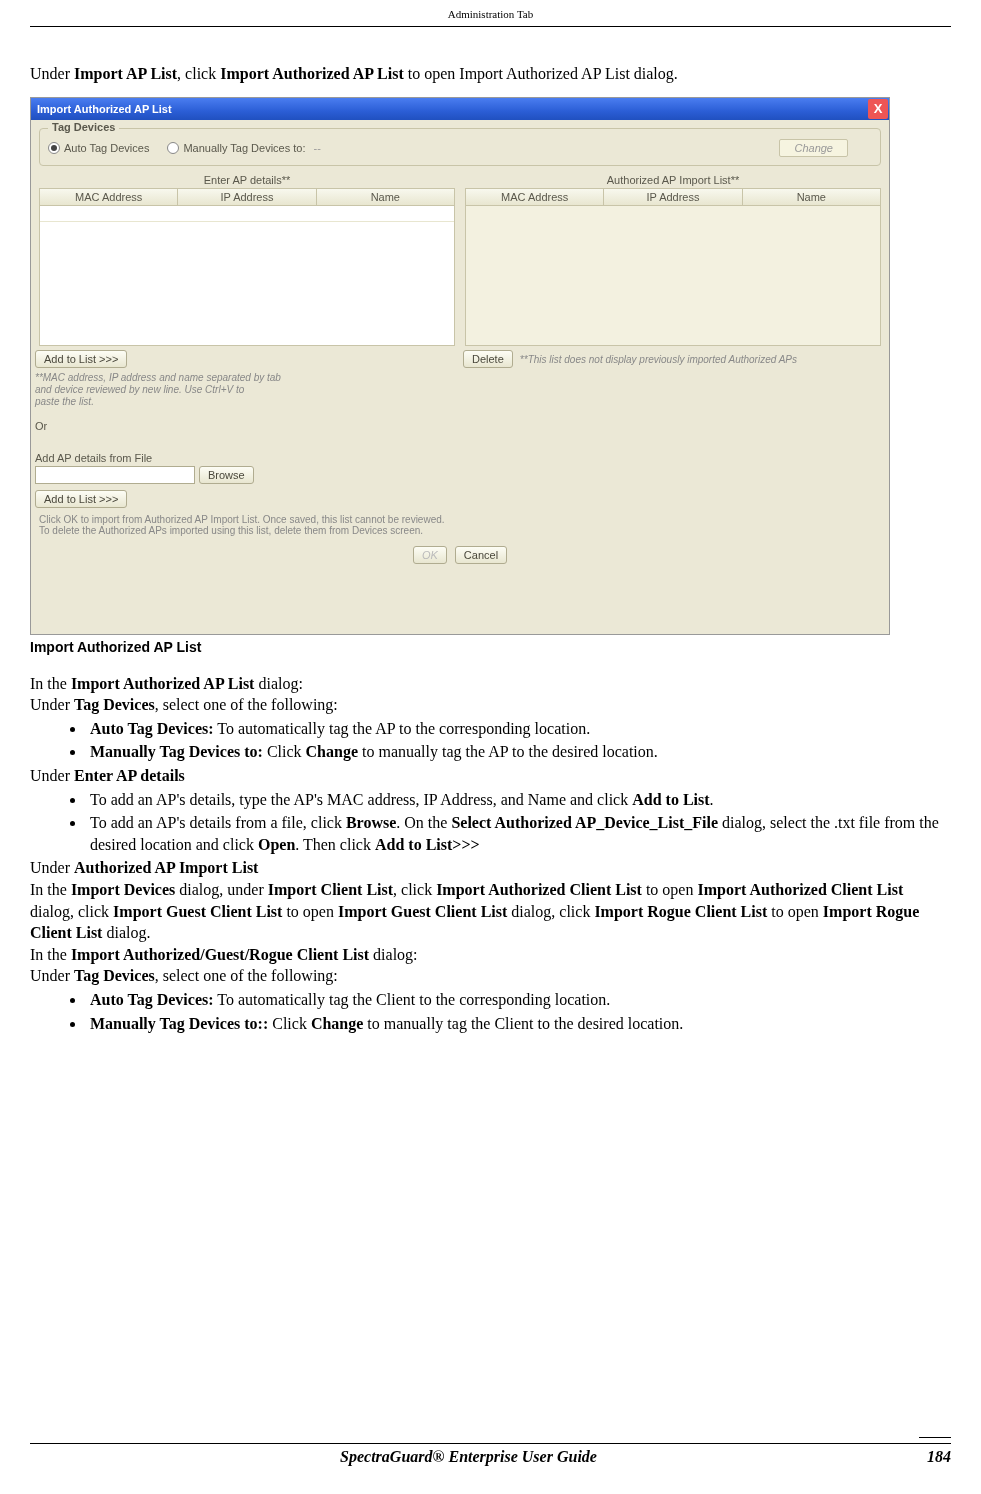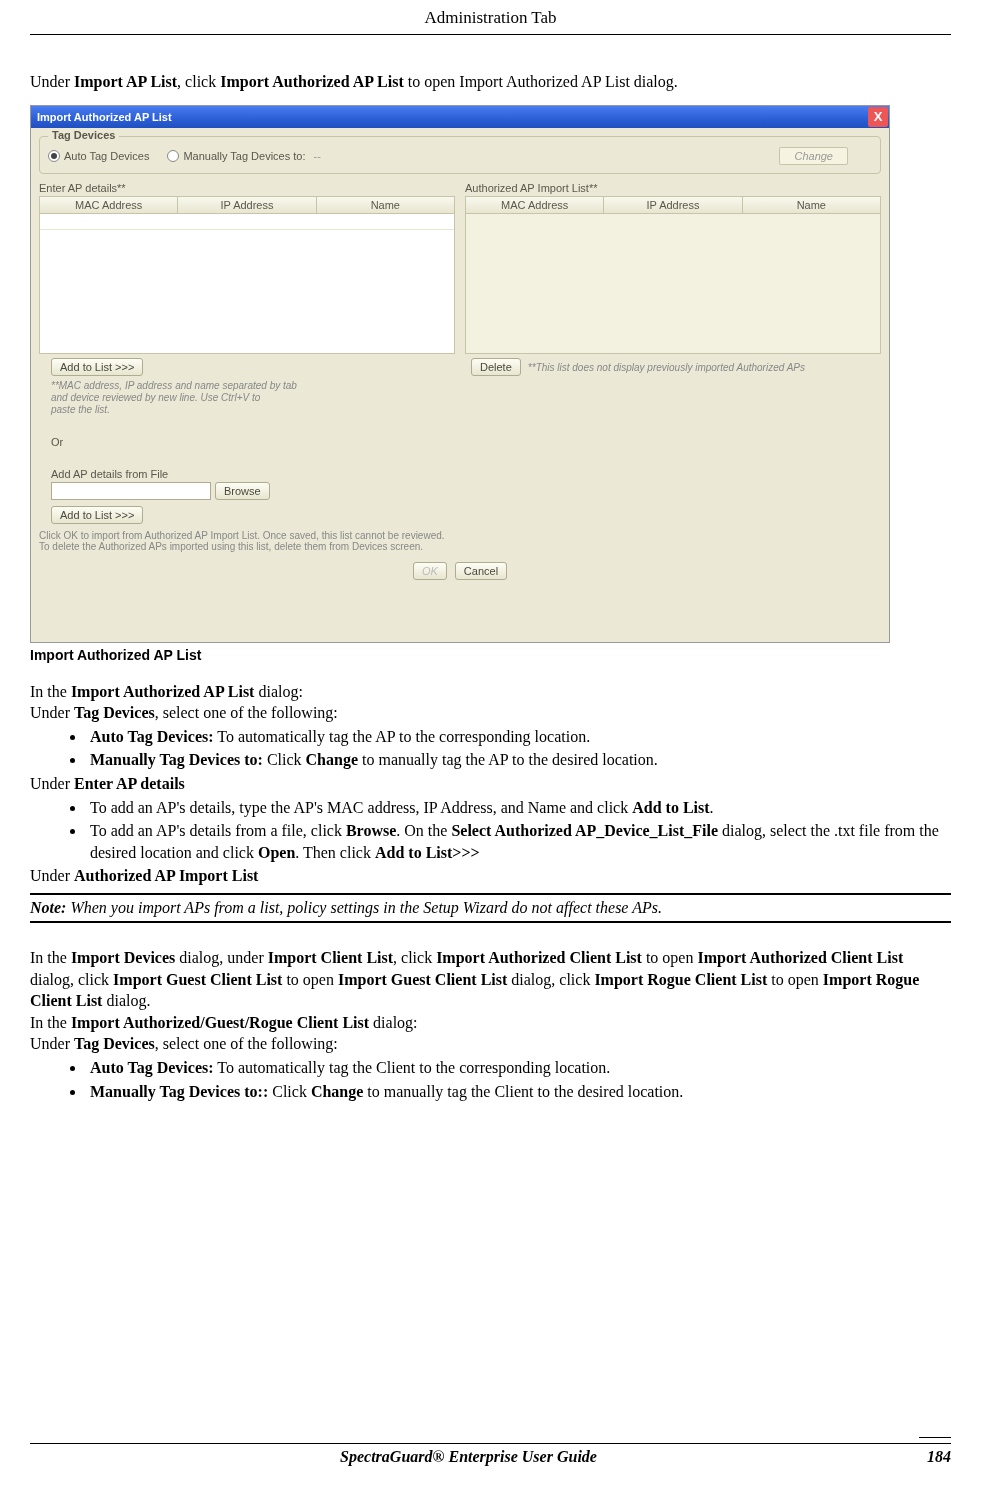--- a/index.html
+++ b/index.html
@@ -11,21 +11,21 @@
       width: 981px;
       min-height: 1494px;
       position: relative;
       padding: 0 30px;
     }
     .header {
       text-align: center;
       padding-top: 8px;
       padding-bottom: 6px;
       border-bottom: 1px solid #000;
-      font-size: 17px;
+      font-size: 11px;
     }
     .content { margin-top: 36px; }
     .intro-line { margin-bottom: 9px; }
     .bold { font-weight: bold; }
     .dialog-screenshot {
       width: 860px;
       height: 538px;
       margin: 12px 0 4px 0;
       border: 1px solid #999;
       position: relative;
@@ -81,21 +81,21 @@
       margin-left: auto;
       margin-right: 24px;
       border-radius:2px;
     }
     .panels {
       display: flex;
       gap: 10px;
       padding: 0 8px;
     }
     .panel { flex: 1; }
-    .panel-label { color: #5a584c; margin-bottom: 2px; }
+    .panel-label { color: #5a584c; margin-bottom: 2px; text-align: center; }
     .table-head {
       display: flex;
       background: #5eead4;
       border: 1px solid #c8c4a8;
     }
     .table-head .th {
       flex:1;
       text-align:center;
       padding: 2px 0;
       border-right: 1px solid #c8c4a8;
@@ -112,21 +112,21 @@
     .table-body-left .empty-row { height: 16px; border-bottom:1px solid #e8e6d0; }
     .table-body-right {
       height: 140px;
       border: 1px solid #c8c4a8;
       border-top:none;
       background: #f3f1e0;
     }
     .below-panels {
       display:flex;
       gap:10px;
-      padding: 4px 8px 0 20px;
+      padding: 4px 8px 0 4px;
     }
     .below-left, .below-right { flex:1; }
     .btn {
       background: linear-gradient(#fdfdf5,#e8e6d0);
       border: 1px solid #b0ac90;
       border-radius:3px;
       padding: 2px 8px;
       color:#4a483c;
       display:inline-block;
     }
@@ -235,21 +235,21 @@
     </div>
 
     <div class="below-panels">
       <div class="below-left">
         <span class="btn">Add to List &gt;&gt;&gt;</span>
         <div class="hint" style="margin-top:4px;">
           <span>**MAC address, IP address and name separated by tab</span><br>
           <span>and device reviewed by new line. Use Ctrl+V to</span><br>
           <span>paste the list.</span>
         </div>
-        <div style="margin-top:20px;color:#5a584c;">Or</div>
+        <div style="margin-top:12px;color:#5a584c;">Or</div>
         <div class="add-from-file">
           <div style="color:#5a584c;">Add AP details from File</div>
           <div class="file-row">
             <div class="file-input"></div>
             <span class="btn">Browse</span>
           </div>
           <div style="margin-top:6px;">
             <span class="btn">Add to List &gt;&gt;&gt;</span>
           </div>
         </div>
@@ -280,23 +280,20 @@
       <li><span class="bold">Manually Tag Devices to:</span><span> Click </span><span class="bold">Change</span><span> to manually tag the AP to the desired location.</span></li>
     </ul>
     <p><span>Under </span><span class="bold">Enter AP details</span></p>
     <ul class="bullets">
       <li><span>To add an AP's details, type the AP's MAC address, IP Address, and Name and click </span><span class="bold">Add to List</span><span>.</span></li>
       <li><span>To add an AP's details from a file, click </span><span class="bold">Browse</span><span>. On the </span><span class="bold">Select Authorized AP_Device_List_File</span><span> dialog, select the .txt file from the desired location and click </span><span class="bold">Open</span><span>. Then click </span><span class="bold">Add to List&gt;&gt;&gt;</span></li>
     </ul>
     <p><span>Under </span><span class="bold">Authorized AP Import List</span></p>
   </div>
 
-  <div class="note-box">
-    <span class="note-label">Note:</span><span> When you import APs from a list, policy settings in the Setup Wizard do not affect these APs.</span>
-  </div>
 
   <div class="body-text">
     <p>
       <span>In the </span><span class="bold">Import Devices</span><span> dialog, under </span><span class="bold">Import Client List</span><span>, click </span><span class="bold">Import Authorized Client List</span><span> to open </span><span class="bold">Import Authorized Client List</span><span> dialog, click </span><span class="bold">Import Guest Client List</span><span> to open </span><span class="bold">Import Guest Client List</span><span> dialog, click </span><span class="bold">Import Rogue Client List</span><span> to open </span><span class="bold">Import Rogue Client List</span><span> dialog.</span>
     </p>
     <p><span>In the </span><span class="bold">Import Authorized/Guest/Rogue Client List</span><span> dialog:</span></p>
     <p><span>Under </span><span class="bold">Tag Devices</span><span>, select one of the following:</span></p>
     <ul class="bullets">
       <li><span class="bold">Auto Tag Devices:</span><span> To automatically tag the Client to the corresponding location.</span></li>
       <li><span class="bold">Manually Tag Devices to::</span><span> Click </span><span class="bold">Change</span><span> to manually tag the Client to the desired location.</span></li>

